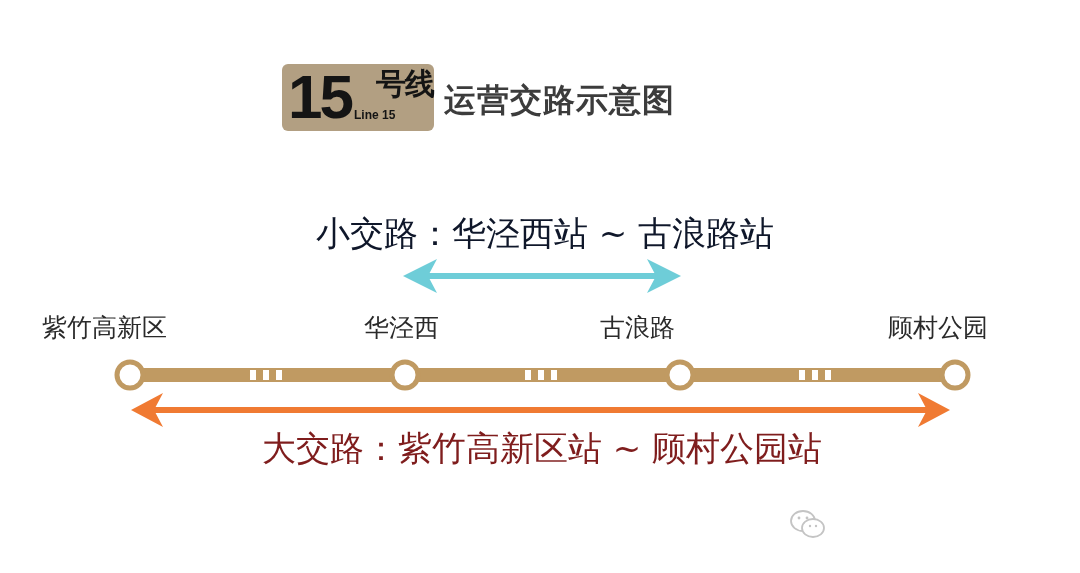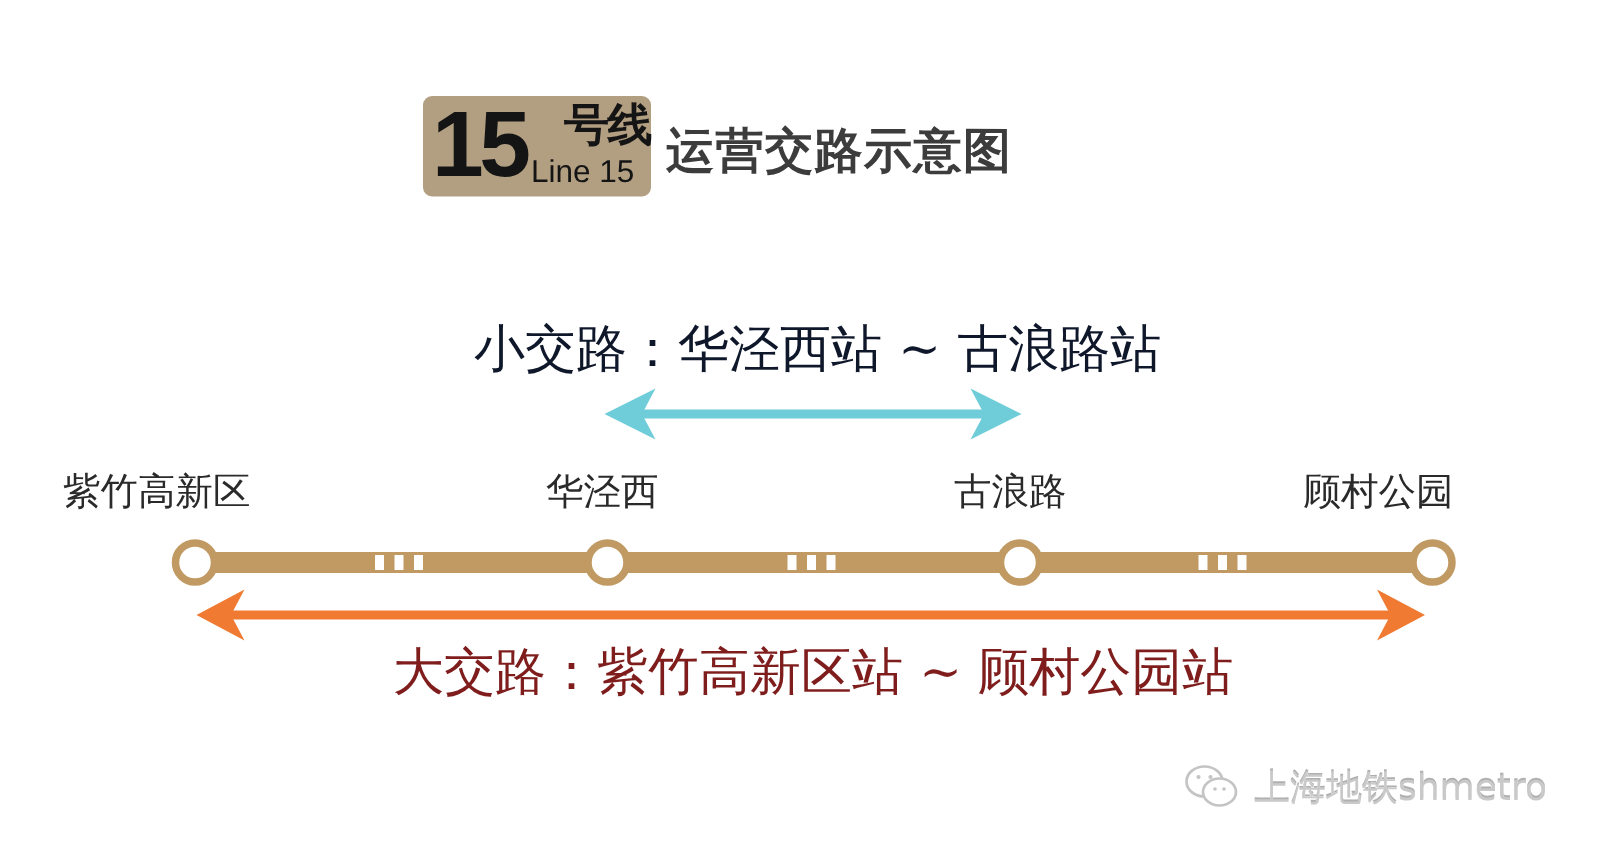--- a/index.html
+++ b/index.html
@@ -15,22 +15,22 @@
       font-weight: bold; font-size: 62px; line-height: 62px; color: #141414;
       letter-spacing: -3px;
     }
     .badge-cn {
       position: absolute; left: 72px; top: 6px;
       font-family: Liberation Mono, monospace; font-weight: bold;
       font-size: 30px; line-height: 32px; color: #141414; letter-spacing: -1px; margin-left: 22px;
     }
     .badge-en {
       position: absolute; left: 72px; top: 40px;
-      font-family: "Liberation Sans", "DejaVu Sans", sans-serif; font-weight: normal;
-      font-size: 21px; line-height: 22px; color: #141414;
+      font-family: "Liberation Sans", "DejaVu Sans", sans-serif; font-weight: bold;
+      font-size: 12px; line-height: 22px; color: #141414;
     }
     .title {
       left: 444px; top: 70px; font-size: 32px; line-height: 60px;
       font-weight: bold; color: #3c3c3c; letter-spacing: 1px;
     }
     .route-label { font-size: 34px; line-height: 40px; white-space: nowrap; }
     .short-label { left: 316px; top: 213px; color: #0f172a; }
     .long-label { left: 262px; top: 428px; color: #7f1d1d; }
     .station-name { font-size: 25px; line-height: 40px; color: #2a2a2a; white-space: nowrap; }
     svg.diagram { position: absolute; left: 0; top: 0; }
@@ -48,22 +48,22 @@
   <span class="badge-num">15</span>
   <span class="badge-cn">号线</span>
   <span class="badge-en">Line 15</span>
 </div>
 <div class="abs title">运营交路示意图</div>
 
 <div class="abs route-label short-label">小交路：华泾西站 ~ 古浪路站</div>
 
 <div class="abs station-name" style="left:42px; top:308px;">紫竹高新区</div>
 <div class="abs station-name" style="left:364px; top:308px;">华泾西</div>
-<div class="abs station-name" style="left:636px; top:308px;">古浪路</div>
-<div class="abs station-name" style="left:869px; top:308px;">顾村公园</div>
+<div class="abs station-name" style="left:600px; top:308px;">古浪路</div>
+<div class="abs station-name" style="left:888px; top:308px;">顾村公园</div>
 
 <svg class="diagram" width="1080" height="573" viewBox="0 0 1080 573">
 
   <g fill="#6ecdd8">
     <rect x="420" y="273" width="244" height="6"></rect>
     <polygon points="403,276 437,259 428,276 437,293"></polygon>
     <polygon points="681,276 647,259 656,276 647,293"></polygon>
   </g>
 
   <g>
@@ -102,14 +102,13 @@
 
 <div class="abs watermark">
   <svg class="wm-icon" viewBox="0 0 40 34">
     <ellipse cx="15" cy="13" rx="12" ry="10" fill="none" stroke="#c4c4c4" stroke-width="1.8"></ellipse>
     <ellipse cx="25" cy="20" rx="11" ry="9" fill="#ffffff" stroke="#c4c4c4" stroke-width="1.8"></ellipse>
     <circle cx="11" cy="10" r="1.4" fill="#c4c4c4"></circle>
     <circle cx="19" cy="10" r="1.4" fill="#c4c4c4"></circle>
     <circle cx="22" cy="18" r="1.2" fill="#c4c4c4"></circle>
     <circle cx="28" cy="18" r="1.2" fill="#c4c4c4"></circle>
   </svg>
-  <span>上海地铁shmetro</span>
 </div>
 
 </body></html>

